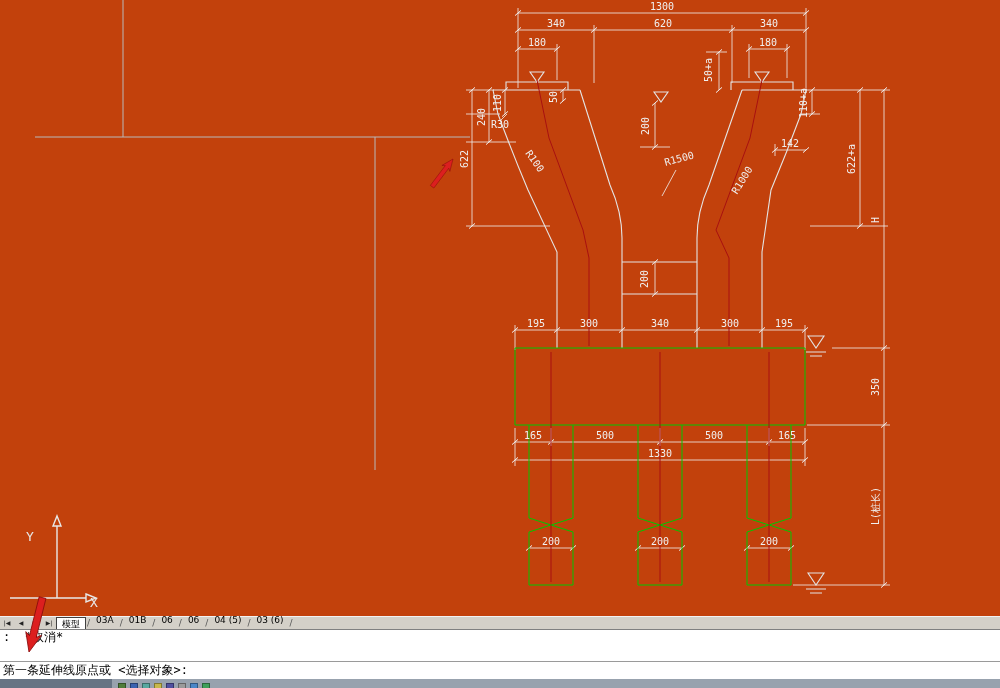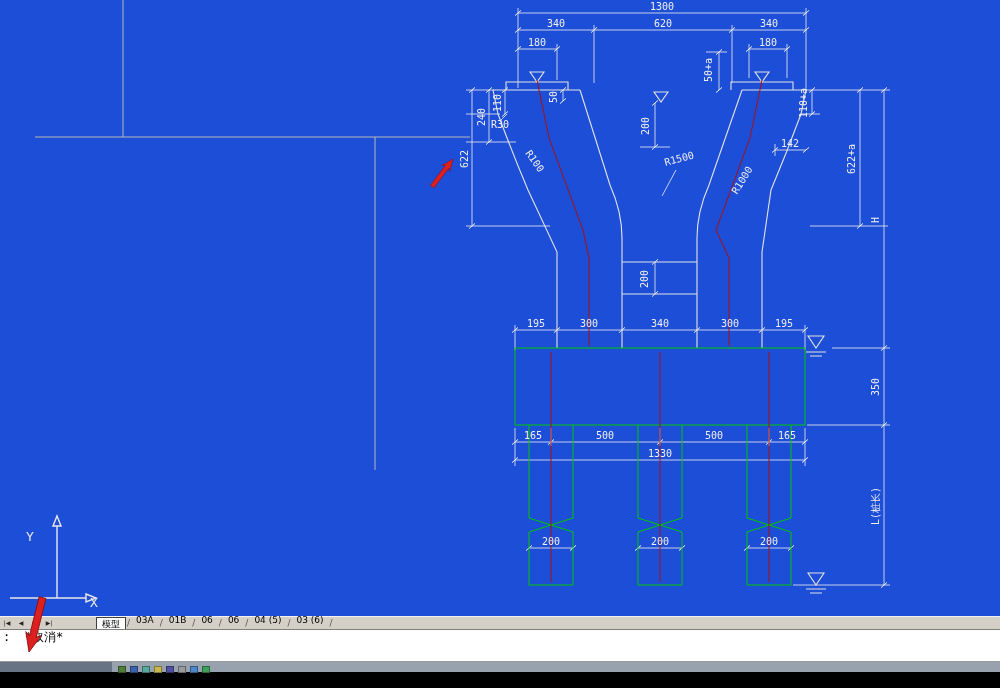--- a/index.html
+++ b/index.html
@@ -1,25 +1,25 @@
 <!DOCTYPE html>
 <html><head>
 <meta charset="utf-8">
 <style>
   html,body{margin:0;padding:0;background:#000;}
   body{width:1000px;height:688px;overflow:hidden;font-family:"DejaVu Sans",sans-serif;position:relative;}
-  .canvas{position:relative;width:1000px;height:616px;background:#1d4ed8;}
+  .canvas{position:relative;width:1000px;height:616px;background:#c2410c;}
   .canvas svg{display:block;}
   .dt{font-family:"DejaVu Sans Mono",monospace;font-size:10px;fill:#f0f0f0;text-anchor:middle;}
   .ucs-t{font-family:"DejaVu Sans Mono",monospace;font-size:13px;fill:#e8e8e8;text-anchor:middle;}
   .tabbar{height:13px;background:#d4d0c8;border-top:1px solid #f2f2f2;display:flex;align-items:center;
           font-size:9px;color:#000;box-sizing:border-box;line-height:12px;}
   .navbtn{width:14px;text-align:center;font-size:6px;color:#222;cursor:default;}
   .tab{padding:0 5px;height:19px;white-space:nowrap;}
-  .tab.active{background:#fff;border:1px solid #404040;border-bottom:none;height:12px;box-sizing:border-box;margin-left:40px;}
+  .tab.active{background:#fff;border:1px solid #404040;border-bottom:none;height:12px;box-sizing:border-box;}
   .sep{color:#555;padding:0 1px;}
   .cmd{background:#fff;border-top:1px solid #808080;font-family:"DejaVu Sans Mono",monospace;
        font-size:12px;color:#000;}
   .cmd-history{height:31px;overflow:hidden;border-bottom:1px solid #9a9a9a;padding-left:3px;}
   .cmd-history div{height:15px;line-height:15px;white-space:pre;}
   .cmd-prompt{height:17px;line-height:17px;padding-left:3px;white-space:pre;}
   .taskbar{height:10px;background:#98a2ae;display:flex;align-items:center;}
   .tb-start{width:112px;height:10px;background:#677484;display:inline-block;margin-right:6px;}
   .tb-icon{width:8px;height:7px;display:inline-block;margin-right:4px;border:1px solid rgba(0,0,0,.35);box-sizing:border-box;}
   .overlay{position:absolute;left:0;top:0;z-index:9;pointer-events:none;}
@@ -195,20 +195,21 @@
   <span class="tab">04 (5)</span>
   <span class="sep">/</span>
   <span class="tab">03 (6)</span>
   <span class="sep">/</span>
 </div>
 
 <div class="cmd">
   <div class="cmd-history">
     <div>:  *取消*</div>
   </div>
+  <div class="cmd-prompt">第一条延伸线原点或 &lt;选择对象&gt;:</div>
 </div>
 
 <div class="taskbar">
   <span class="tb-start"></span>
   <span id="tb-icons"><span class="tb-icon" style="background: rgb(79, 125, 58);"></span><span class="tb-icon" style="background: rgb(58, 98, 176);"></span><span class="tb-icon" style="background: rgb(88, 168, 160);"></span><span class="tb-icon" style="background: rgb(200, 184, 74);"></span><span class="tb-icon" style="background: rgb(80, 80, 160);"></span><span class="tb-icon" style="background: rgb(154, 154, 154);"></span><span class="tb-icon" style="background: rgb(74, 134, 200);"></span><span class="tb-icon" style="background: rgb(63, 160, 90);"></span></span>
 </div>
 
 <svg class="overlay" width="1000" height="688" viewBox="0 0 1000 688">
   <defs>
     <polygon id="cursor-arrow" points="0,0 -8,19 -3.5,16 -3.5,56 3.5,56 3.5,16 8,19"></polygon>

